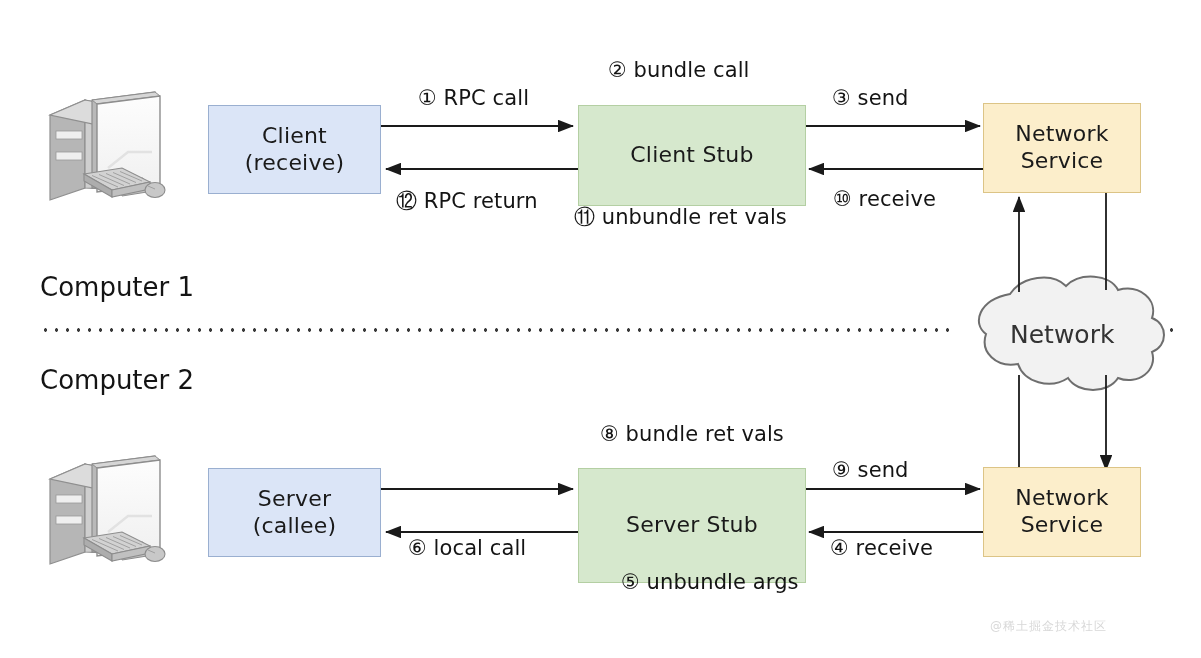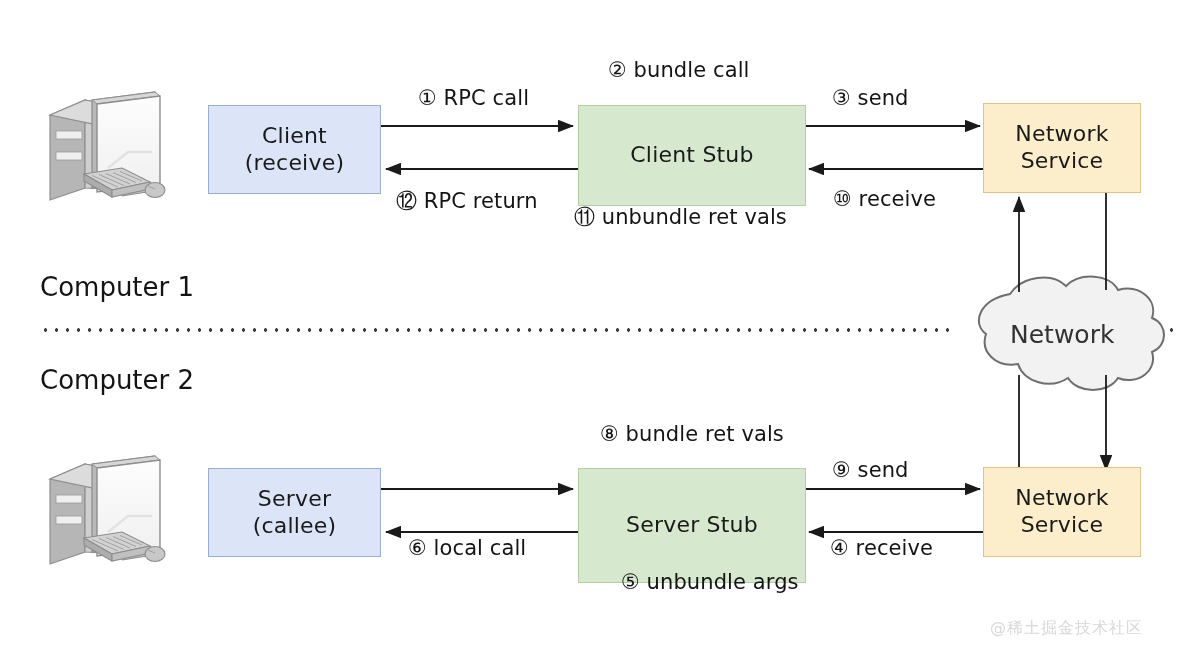--- a/index.html
+++ b/index.html
@@ -83,21 +83,21 @@
     font-family: "DejaVu Sans", sans-serif;
     font-size: 25px;
     color: #333333;
     white-space: nowrap;
   }
 
   
   .watermark {
     position: absolute;
     font-family: "DejaVu Sans", sans-serif;
-    font-size: 16px;
+    font-size: 12px;
     color: #d8d8d8;
     letter-spacing: 1px;
     white-space: nowrap;
   }
 
   svg.layer {
     position: absolute;
     left: 0;
     top: 0;
     width: 1201px;

